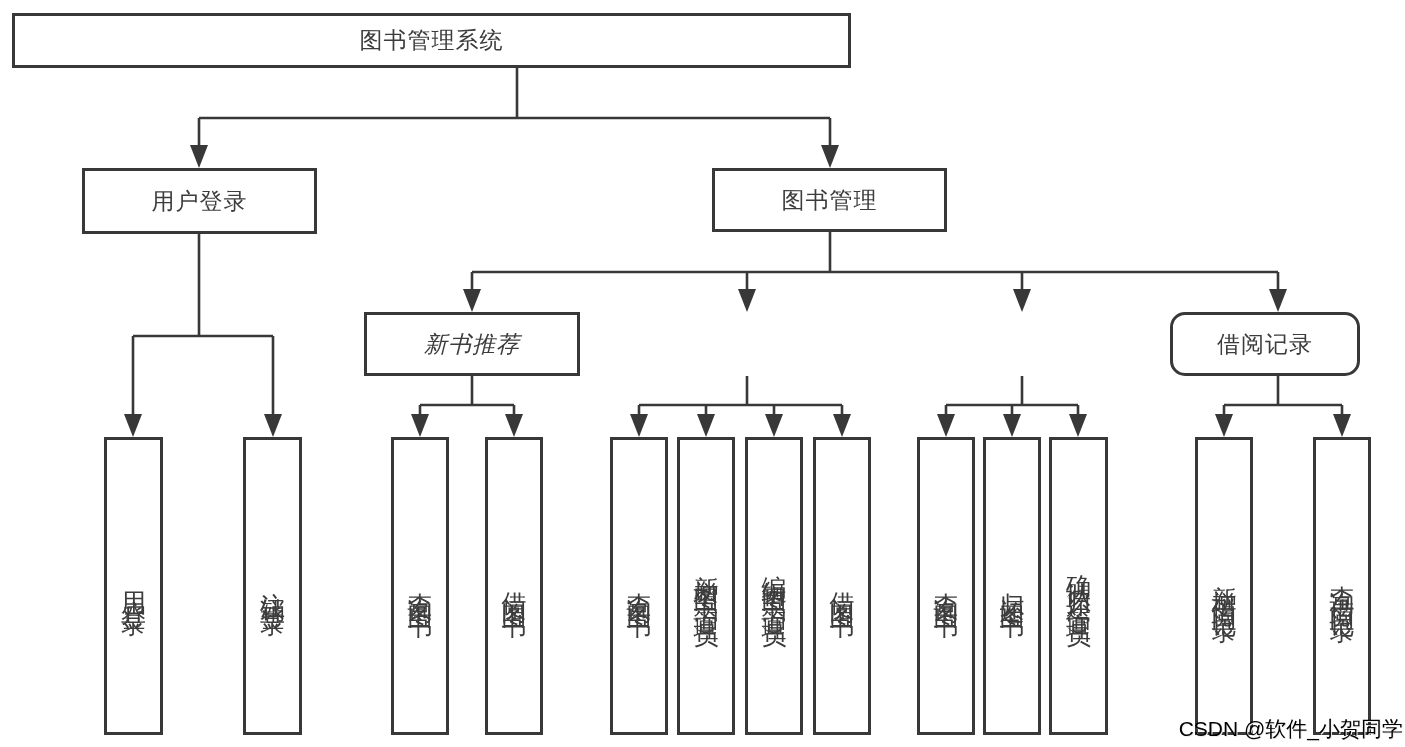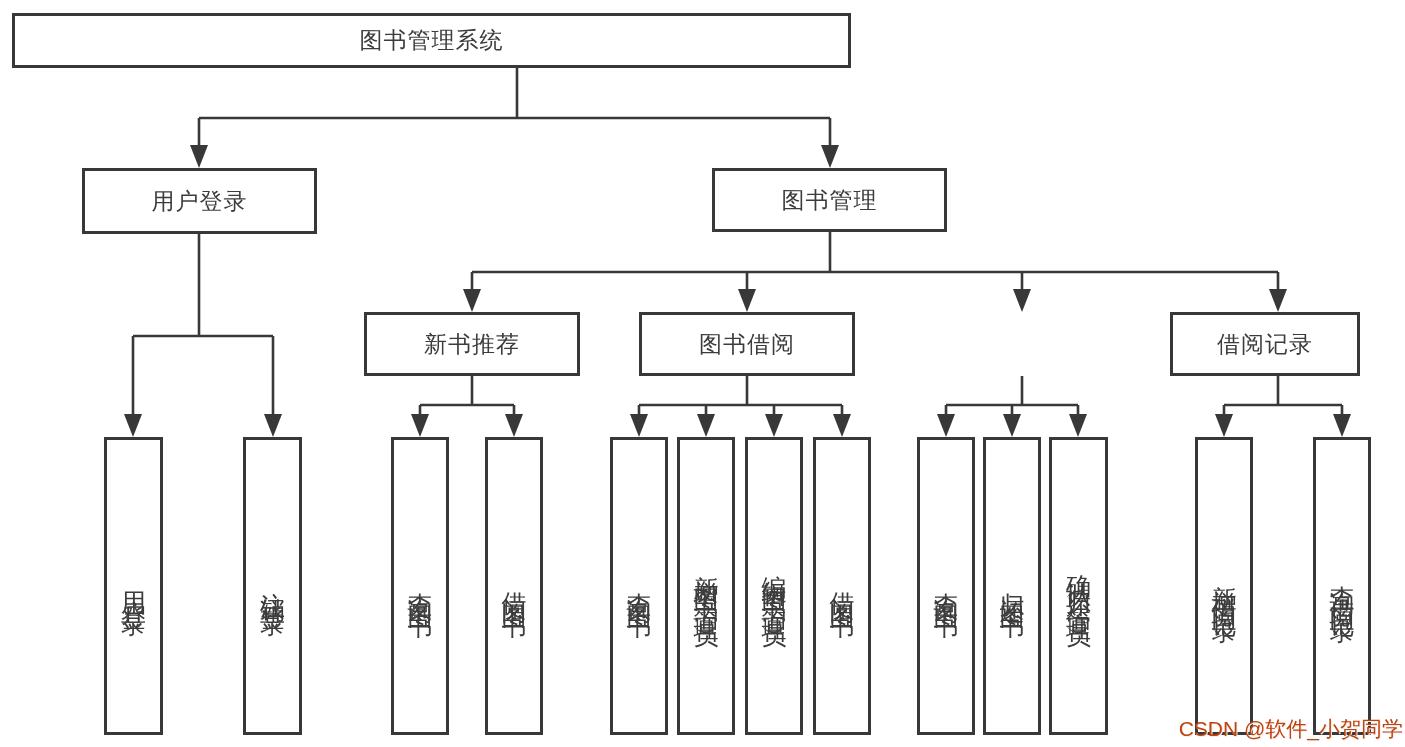--- a/index.html
+++ b/index.html
@@ -47,21 +47,21 @@
     text-orientation: mixed;
     letter-spacing: 7px;
     line-height: 1;
     max-height: 292px;
   }
   .watermark {
     position: absolute;
     right: 2px;
     bottom: 4px;
     font-size: 21px;
-    color: #c2410c;
+    color: #000000;
     text-shadow: 1px 1px 0 #efefef;
     white-space: nowrap;
   }
 </style>
 </head>
 <body>
 
 <div class="canvas">
 
   <svg class="connectors" viewBox="0 0 1405 747" xmlns="http://www.w3.org/2000/svg">
@@ -137,27 +137,24 @@
     <span>图书管理系统</span>
   </div>
 
   <div class="node hbox" style="left:82px; top:168px; width:235px; height:66px;">
     <span>用户登录</span>
   </div>
   <div class="node hbox" style="left:712px; top:168px; width:235px; height:64px;">
     <span>图书管理</span>
   </div>
 
-  <div class="node hbox" style="left:364px; top:312px; width:216px; height:64px;">
+  <div class="node hbox" style="left:364px; top:312px; width:216px; height:64px;font-style:italic;">
     <span>新书推荐</span>
   </div>
-  <div class="node hbox" style="left:639px; top:312px; width:216px; height:64px;">
-    <span>图书借阅</span>
-  </div>
-  <div class="node hbox" style="left:1170px; top:312px; width:190px; height:64px;">
+  <div class="node hbox" style="left:1170px; top:312px; width:190px; height:64px;border-radius:15px;">
     <span>借阅记录</span>
   </div>
 
   <div class="node vbox" style="left:104px; top:437px; width:59px; height:298px;">
     <span class="vtext">用户登录</span>
   </div>
   <div class="node vbox" style="left:243px; top:437px; width:59px; height:298px;">
     <span class="vtext">注销登录</span>
   </div>
 

